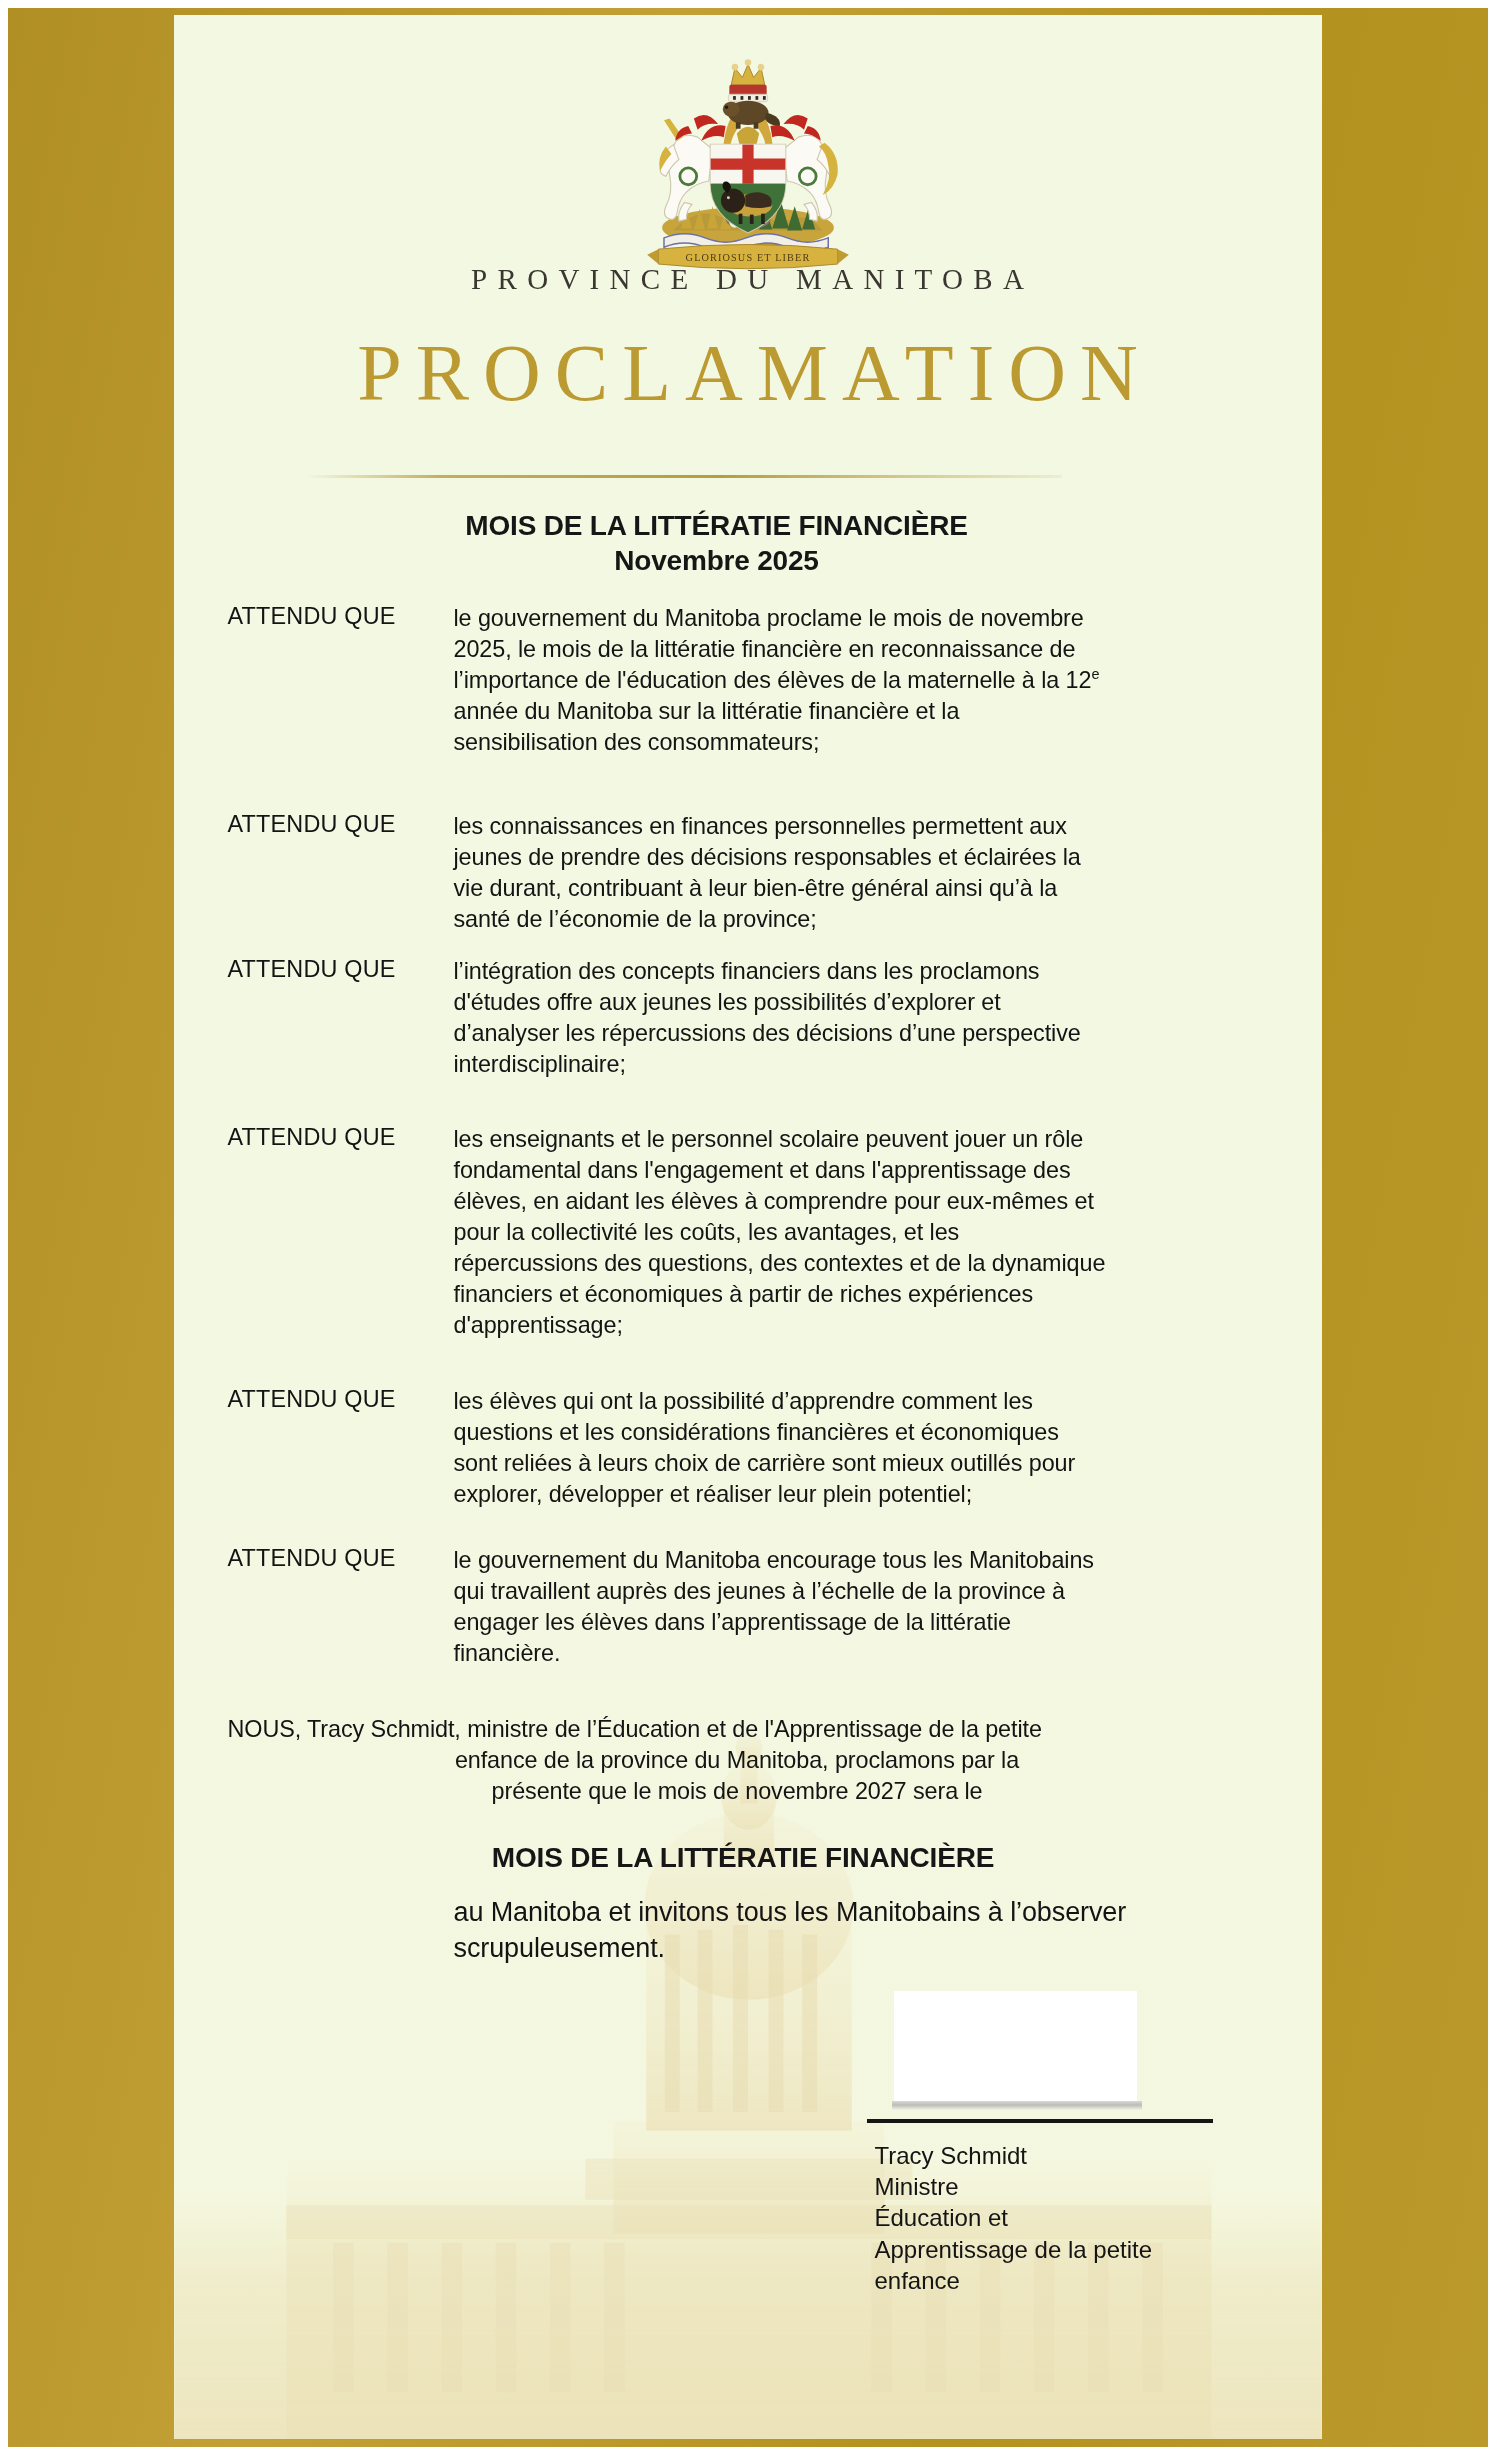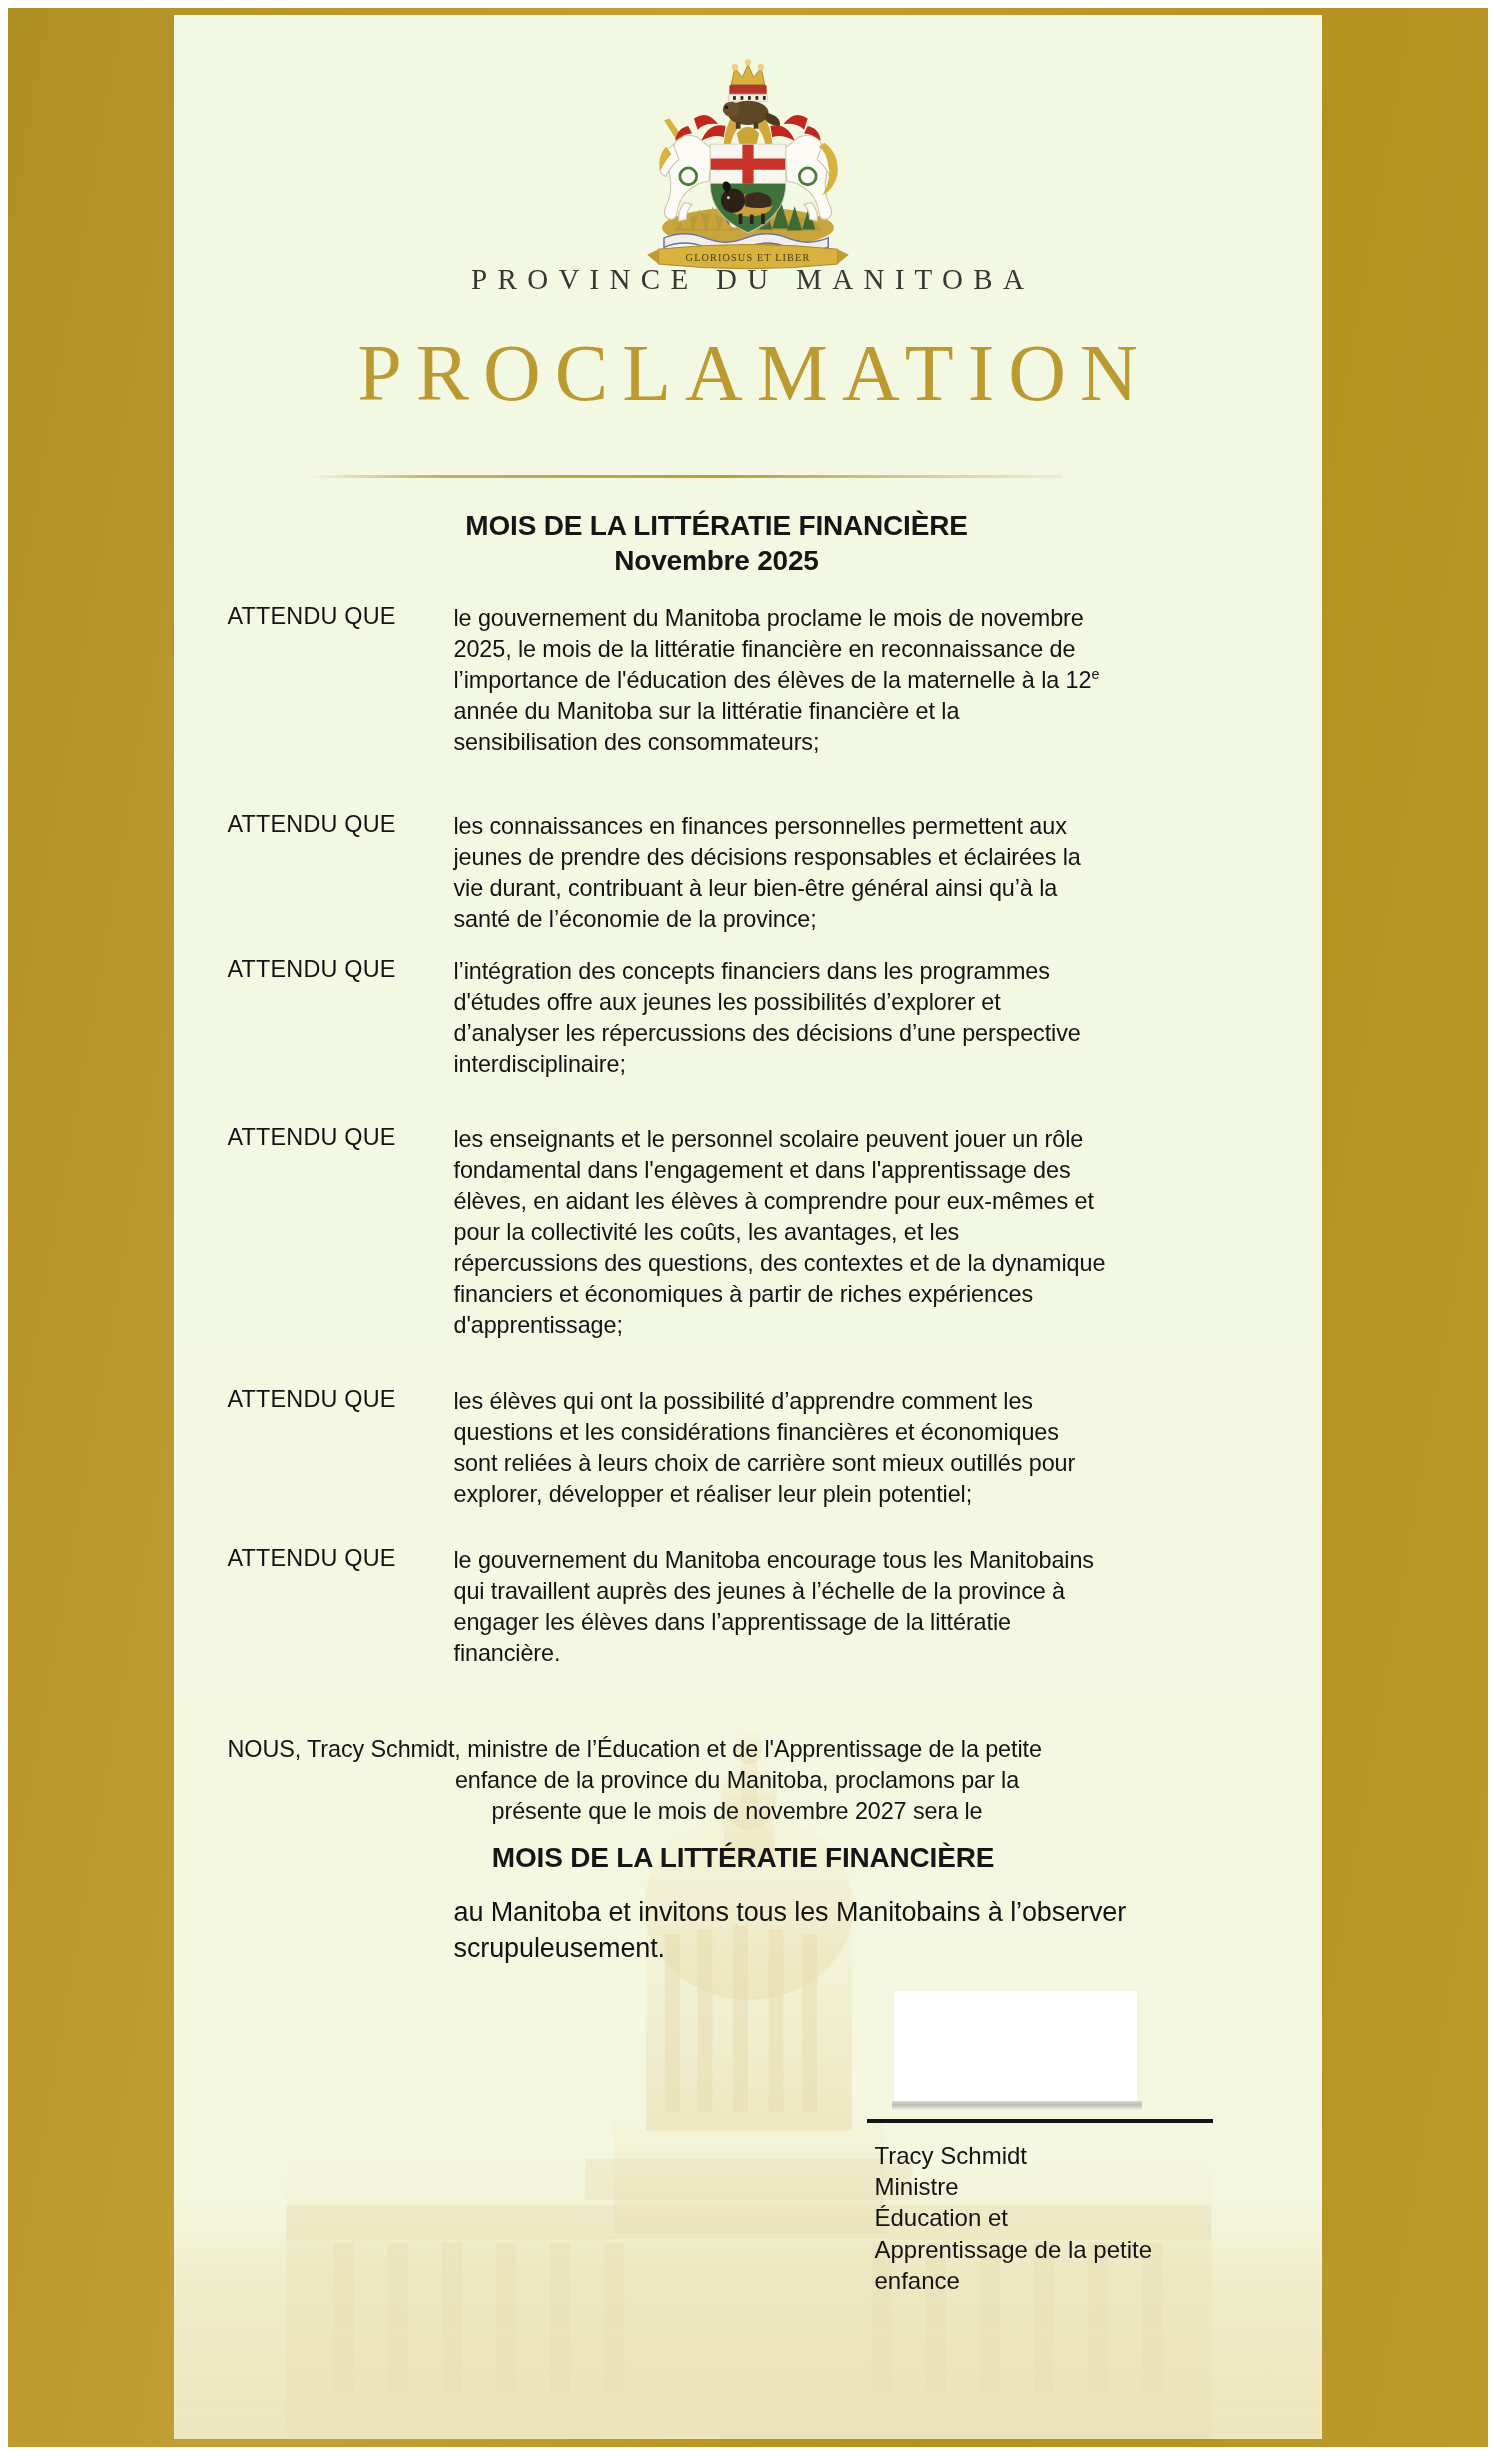--- a/index.html
+++ b/index.html
@@ -157,21 +157,20 @@
   .nous-block {
     position: absolute;
     left: 54px;
     top: 1699px;
     width: 1019px;
     font-size: 23.4px;
     color: #141414;
     line-height: 1.33;
     text-align: center;
     letter-spacing: -0.1px;
-    margin-top: 20px;
   }
   .nous-block .l1 { display: block; text-align: left; }
   .nous-block .l2, .nous-block .l3 { display: block; }
 
   .final-title {
     position: absolute;
     left: 121px;
     top: 1827px;
     width: 897px;
     text-align: center;
@@ -407,21 +406,21 @@
             <div class="clause-body"><span>le gouvernement du Manitoba proclame le mois de novembre 2025, le mois de la littératie financière en reconnaissance de l’importance de l'éducation des élèves de la maternelle à la 12</span><sup>e</sup><span> année du Manitoba sur la littératie financière et la sensibilisation des consommateurs;</span></div>
           </div>
 
           <div class="clause" style="top:796px;">
             <div class="clause-label">ATTENDU QUE</div>
             <div class="clause-body">les connaissances en finances personnelles permettent aux jeunes de prendre des décisions responsables et éclairées la vie durant, contribuant à leur bien-être général ainsi qu’à la santé de l’économie de la province;</div>
           </div>
 
           <div class="clause" style="top:941px;">
             <div class="clause-label">ATTENDU QUE</div>
-            <div class="clause-body">l’intégration des concepts financiers dans les programmes d'études offre aux jeunes les possibilités d’explorer et d’analyser les répercussions des décisions d’une perspective interdisciplinaire;</div>
+            <div class="clause-body">l’intégration des concepts financiers dans les proclamons d'études offre aux jeunes les possibilités d’explorer et d’analyser les répercussions des décisions d’une perspective interdisciplinaire;</div>
           </div>
 
           <div class="clause" style="top:1109px;">
             <div class="clause-label">ATTENDU QUE</div>
             <div class="clause-body">les enseignants et le personnel scolaire peuvent jouer un rôle fondamental dans l'engagement et dans l'apprentissage des élèves, en aidant les élèves à comprendre pour eux-mêmes et pour la collectivité les coûts, les avantages, et les répercussions des questions, des contextes et de la dynamique financiers et économiques à partir de riches expériences d'apprentissage;</div>
           </div>
 
           <div class="clause" style="top:1371px;">
             <div class="clause-label">ATTENDU QUE</div>
             <div class="clause-body">les élèves qui ont la possibilité d’apprendre comment les questions et les considérations financières et économiques sont reliées à leurs choix de carrière sont mieux outillés pour explorer, développer et réaliser leur plein potentiel;</div>

